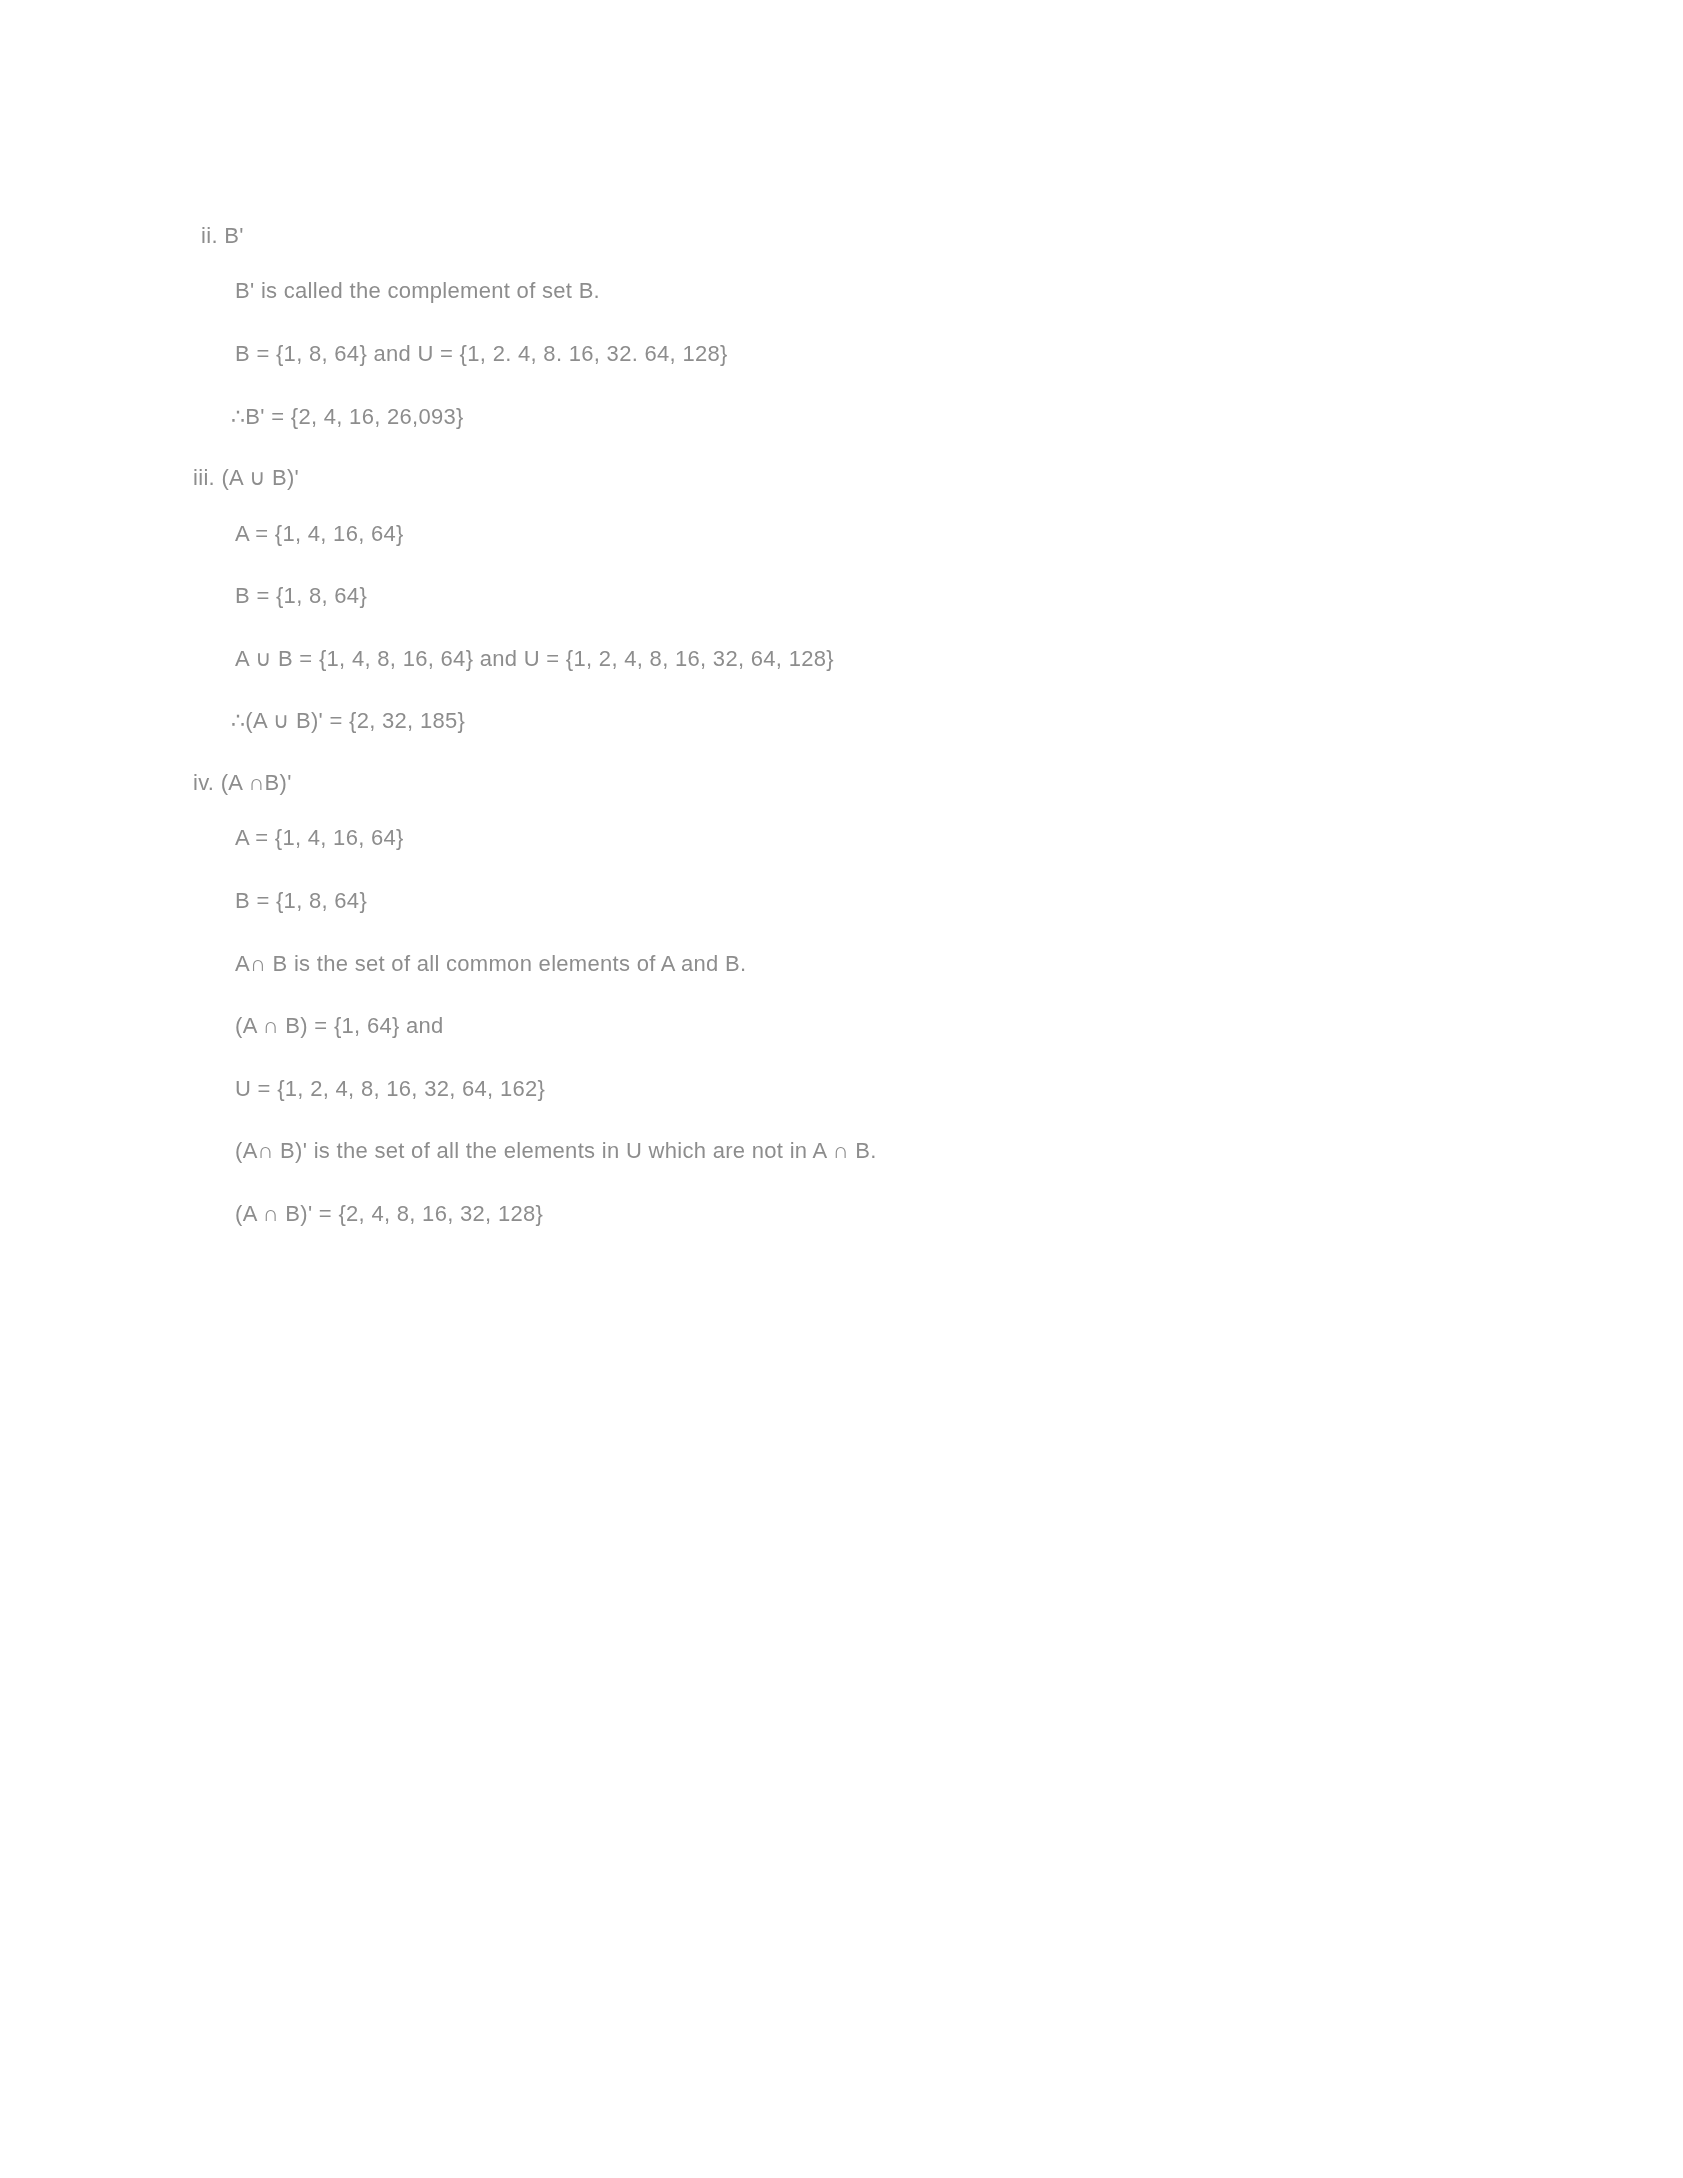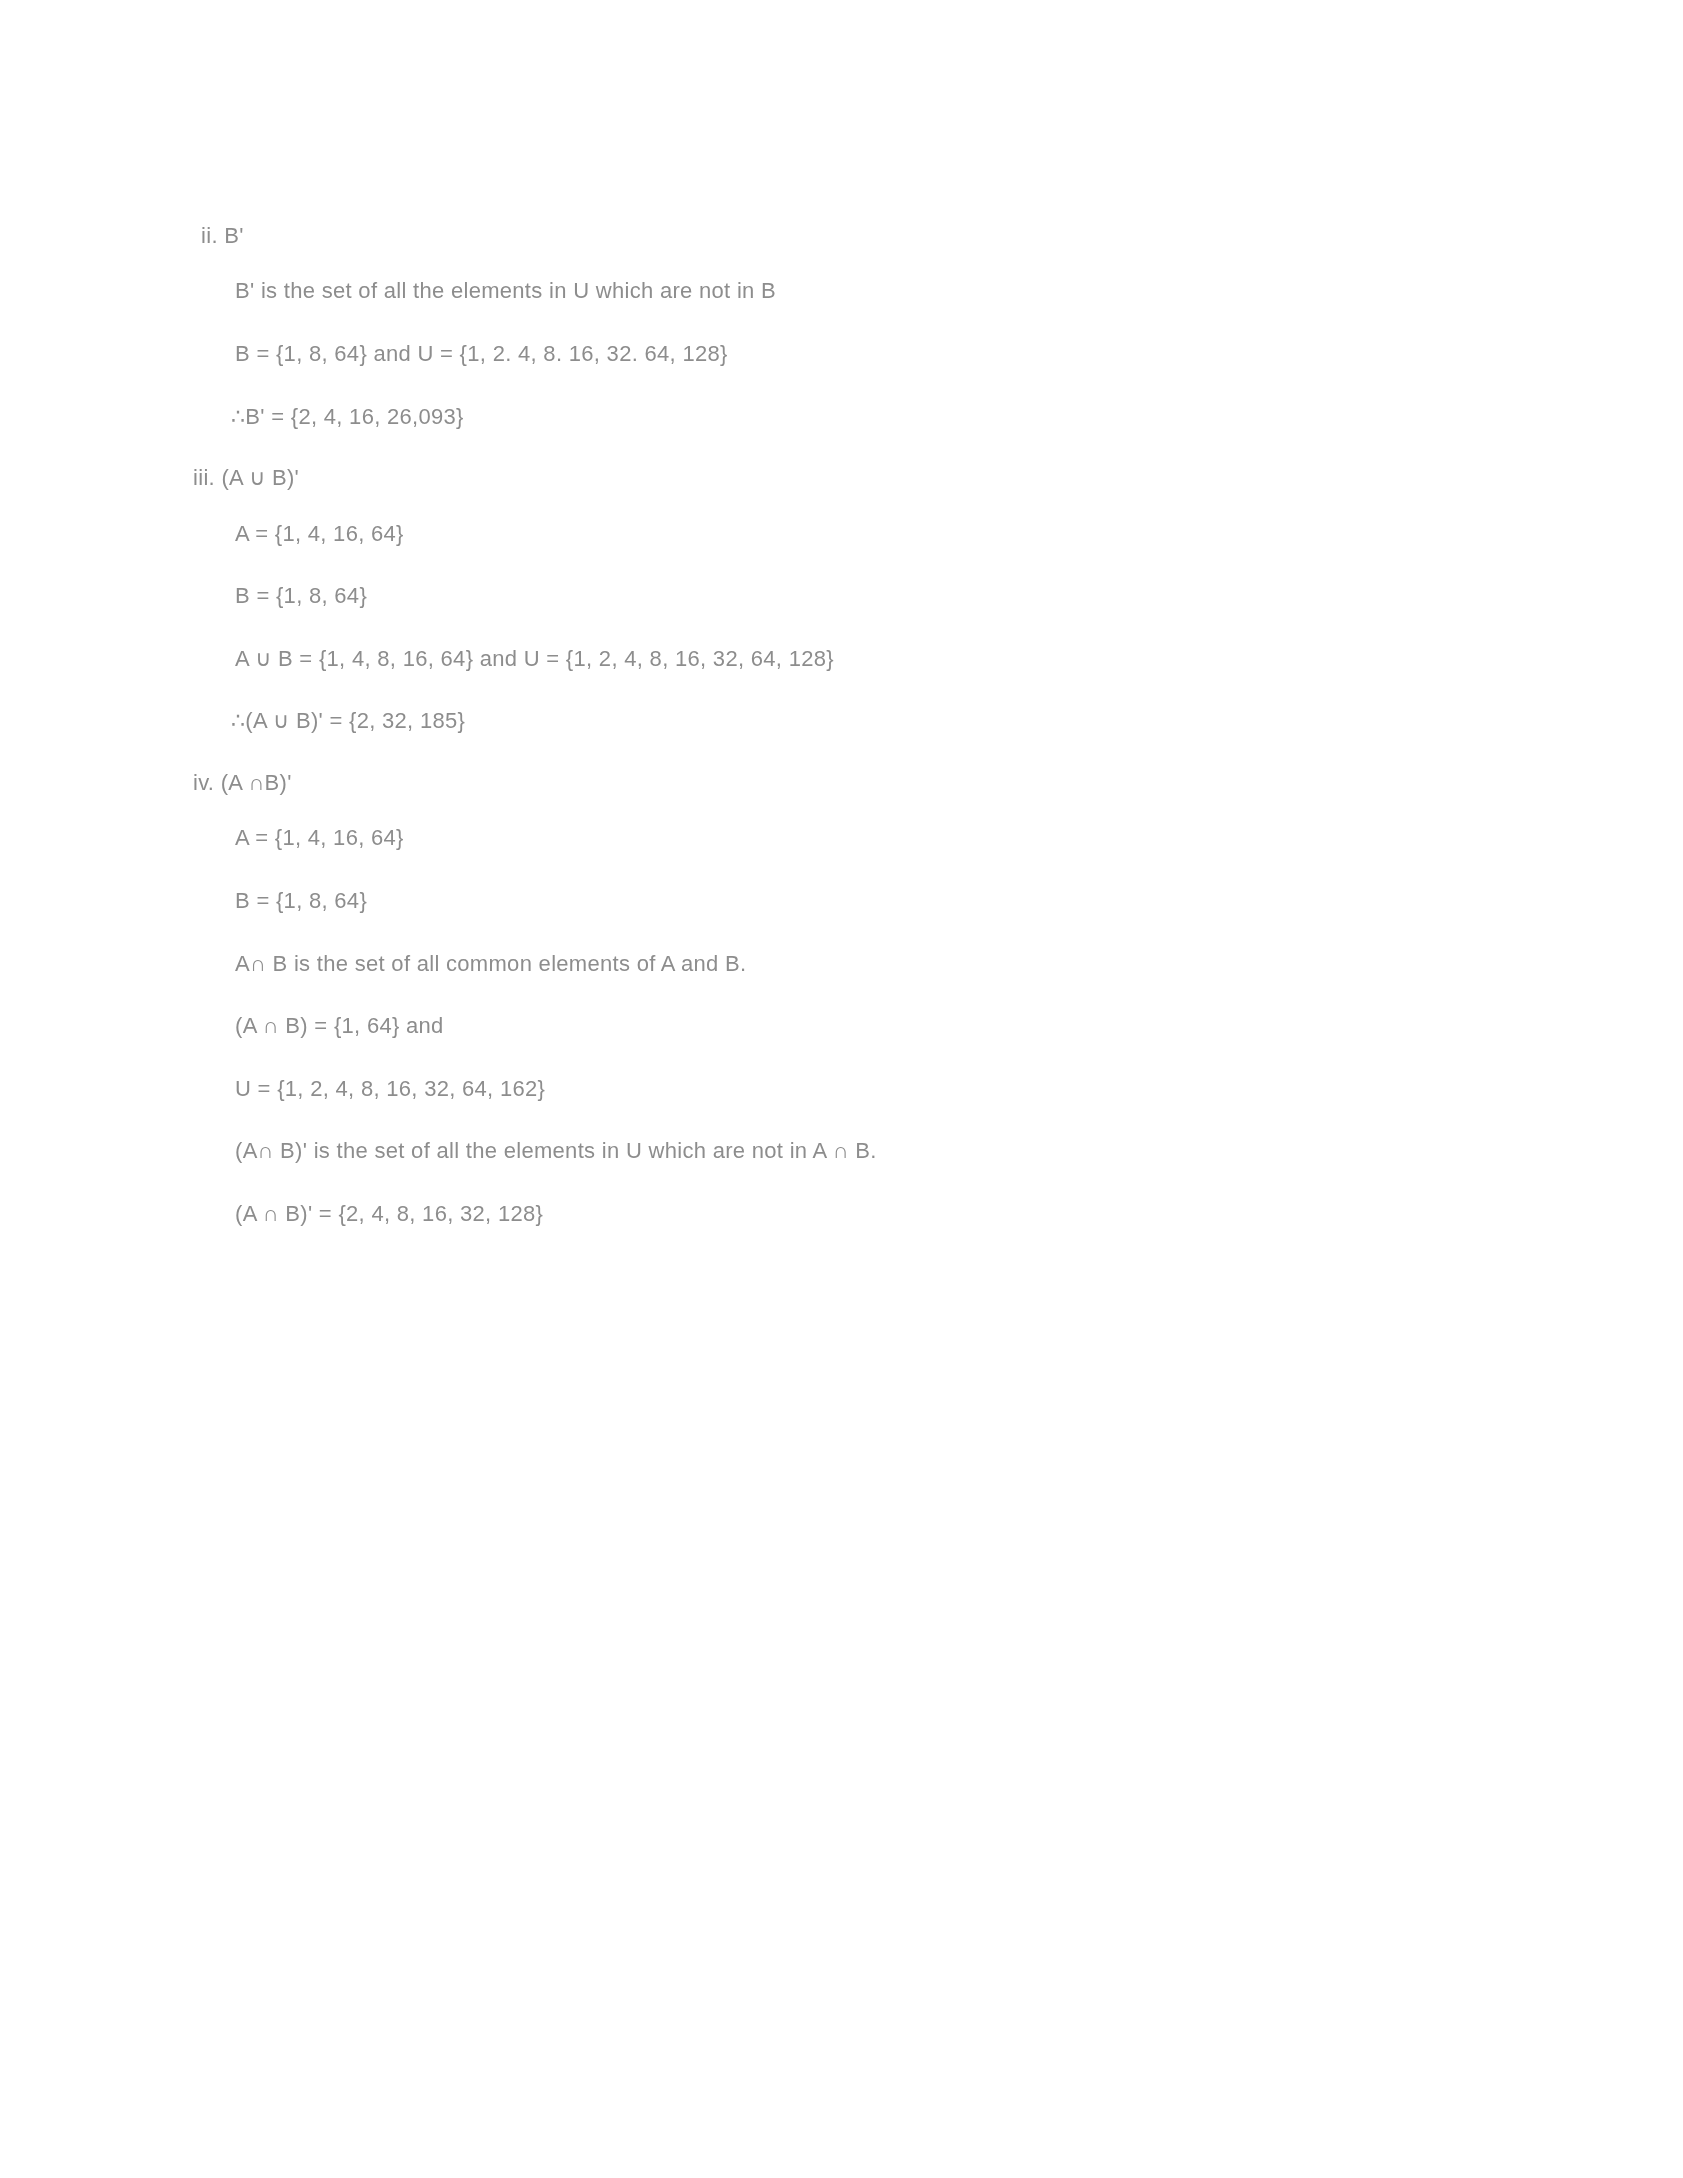--- a/index.html
+++ b/index.html
@@ -57,21 +57,21 @@
   }
 </style>
 </head>
 <body>
 
 <div class="page">
   <div class="content">
 
     <div class="block">
       <div class="item-head">ii. B'</div>
-      <div class="line">B' is the set of all the elements in U which are not in B</div>
+      <div class="line">B' is called the complement of set B.</div>
       <div class="line">B = {1, 8, 64} and U = {1, 2. 4, 8. 16, 32. 64, 128}</div>
       <div class="line indent-small">∴B' = {2, 4, 16, 26,093}</div>
     </div>
 
     <div class="block">
       <div class="item-head second gap-top">iii. (A ∪ B)'</div>
       <div class="line">A = {1, 4, 16, 64}</div>
       <div class="line">B = {1, 8, 64}</div>
       <div class="line">A ∪ B = {1, 4, 8, 16, 64} and U = {1, 2, 4, 8, 16, 32, 64, 128}</div>
       <div class="line indent-small">∴(A ∪ B)' = {2, 32, 185}</div>

